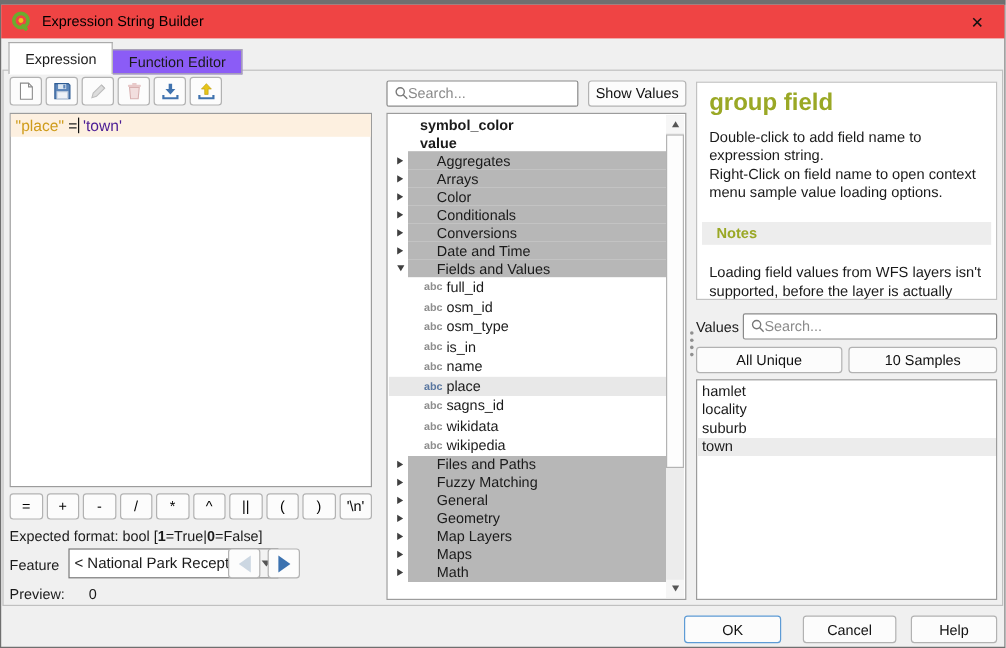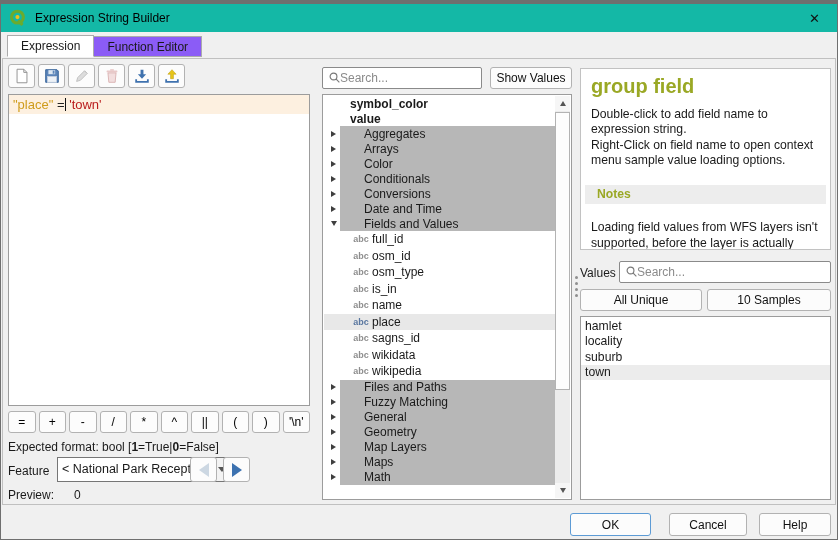--- a/index.html
+++ b/index.html
@@ -6,29 +6,29 @@
   html,body { background:#d8d8d8; }
   body { font-family:"Liberation Sans", sans-serif; }
 
   .dialog {
     position:relative; width:838px; height:540px; background:#f0f0f0;
     box-shadow: inset 0 0 0 1px #6f6f6f, inset 0 4px 0 0 #6f6f6f;
     font-size:12px; color:#1a1a1a; overflow:hidden;
   }
 
   
-  .titlebar { position:absolute; left:1px; top:4px; width:836px; height:28px; background:#14b8a6; display:flex; align-items:center; }
+  .titlebar { position:absolute; left:1px; top:4px; width:836px; height:28px; background:#ef4444; display:flex; align-items:center; }
   .app-icon { width:18px; height:18px; margin-left:8px; }
   .title-text { margin-left:8px; font-size:12px; color:#000; }
   .close-btn { margin-left:auto; width:45px; height:28px; display:flex; align-items:center; justify-content:center; font-size:13px; color:#111; cursor:default; }
 
   
   .tabbar { position:absolute; left:7px; top:35px; display:flex; align-items:flex-end; z-index:3; }
   .tab { border:1px solid #ababab; padding:0 13px; display:flex; align-items:center; font-size:12px; }
-  .tab.active { background:#fff; height:22px; border-bottom:1px solid #fff; position:relative; z-index:4; }
+  .tab.active { background:#fff; height:27px; border-bottom:1px solid #fff; position:relative; z-index:4; }
   .tab.inactive { background:#8b5cf6; height:21px; margin-bottom:0px; border-left:none; }
 
   .pane { position:absolute; left:2px; top:58px; width:834px; height:447px; border:1px solid #c0c0c0; background:#f0f0f0; }
 
   
   .btn { background:#fcfcfc; border:1px solid #b2b2b2; border-radius:3px; font-family:"Liberation Sans",sans-serif; font-size:12px; color:#111; }
   .tbtn { width:27px; height:24px; display:flex; align-items:center; justify-content:center; padding:0; }
   .searchbox { position:absolute; background:#fff; border:1px solid #8a8a8a; border-radius:2px; display:flex; align-items:center; }
   .searchbox svg { position:absolute; left:5px; }
   .searchbox input { border:none; outline:none; background:transparent; width:100%; height:100%; padding-left:17px; font-family:"Liberation Sans",sans-serif; font-size:12px; color:#333; }
@@ -161,21 +161,21 @@
     </button>
     <button class="btn tbtn">
       <svg width="18" height="18" viewBox="0 0 20 20">
         <path d="M8.4 13h3.2V8h3L10 3 5.4 8h3z" fill="#e6c41a" stroke="#bd9e0e" stroke-width="0.6"></path>
         <path d="M3.5 13.5v3h13v-3" fill="none" stroke="#3f72ae" stroke-width="2"></path>
       </svg>
     </button>
   </div>
 
   <div class="editor">
-    <div class="expr-line"><span style="color: rgb(207, 156, 27);">"place"</span><span style="color: rgb(34, 34, 34);"> =</span><span class="cursor"></span><span style="color: #b91c1c; margin-top: 8px;"> 'town'</span></div>
+    <div class="expr-line"><span style="color: rgb(207, 156, 27);">"place"</span><span style="color: rgb(34, 34, 34);"> =</span><span class="cursor"></span><span style="color: #4c1d95; margin-top: 8px;"> 'town'</span></div>
   </div>
 
   <div class="operators">
       <button class="op">=</button>
       <button class="op">+</button>
       <button class="op">-</button>
       <button class="op">/</button>
       <button class="op">*</button>
       <button class="op">^</button>
       <button class="op">||</button>

